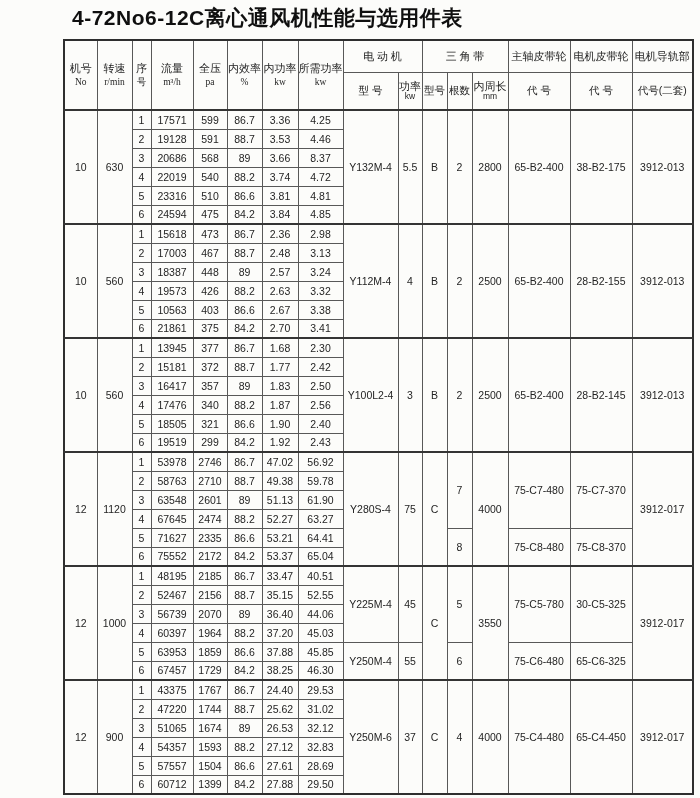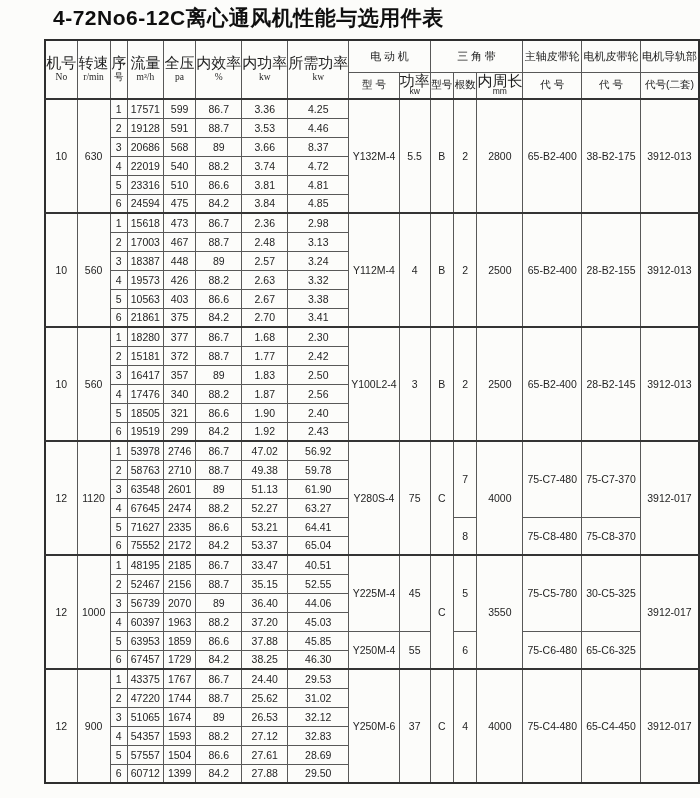--- a/index.html
+++ b/index.html
@@ -4,21 +4,21 @@
 <style>
   * { box-sizing: border-box; }
   html, body {
     margin: 0; padding: 0;
     width: 700px; height: 798px;
     background: #fcfcfa;
     font-family: "Liberation Sans", "DejaVu Sans", sans-serif;
     color: #1e1e1e;
     overflow: hidden;
   }
-  .page { padding: 2px 0 0 44px; }
+  .page { padding: 2px 0 0 63px; }
   .title {
     font-size: 21px;
     font-weight: bold;
     color: #0f0f0f;
     margin: 2px 0 7px 9px;
     letter-spacing: 0.5px;
     white-space: nowrap;
   }
   table {
     border-collapse: collapse;
@@ -28,22 +28,22 @@
   th, td {
     border: 1px solid #585858;
     text-align: center;
     vertical-align: middle;
     padding: 0;
     white-space: nowrap;
     overflow: hidden;
   }
   thead th { font-weight: normal; background: transparent; }
   tr.hrow1 th { height: 32px; font-size: 11px; font-family: Liberation Serif, serif; }
-  tr.hrow2 th { height: 27px; font-size: 10.5px; }
-  th .l1 { font-size: 15px; line-height: 12px; }
+  tr.hrow2 th { height: 38px; font-size: 10.5px; }
+  th .l1 { font-size: 11px; line-height: 12px; }
   th .l2 { font-size: 9.5px;  line-height: 11px; margin-top: 3px; }
   th .lu { font-size: 8.5px;  line-height: 9px; }
   tbody td {
     height: 19px;
     font-size: 10.5px;
     color: #242424;
   }
   tbody td.grp { font-size: 10.5px; }
   tbody tr.gs td { border-top: 2px solid #343434; }
   thead tr.hrow2 th { border-bottom: 2px solid #343434; }
@@ -244,21 +244,21 @@
           <td>21861</td>
           <td>375</td>
           <td>84.2</td>
           <td>2.70</td>
           <td>3.41</td>
         </tr>
         <tr class="gs">
           <td rowspan="6" class="grp">10</td>
           <td rowspan="6" class="grp">560</td>
           <td>1</td>
-          <td>18280</td>
+          <td>13945</td>
           <td>377</td>
           <td>86.7</td>
           <td>1.68</td>
           <td>2.30</td>
           <td rowspan="6" class="grp">Y100L2-4</td>
           <td rowspan="6" class="grp">3</td>
           <td rowspan="6" class="grp">B</td>
           <td rowspan="6" class="grp">2</td>
           <td rowspan="6" class="grp">2500</td>
           <td rowspan="6" class="grp">65-B2-400</td>
@@ -396,21 +396,21 @@
           <td>3</td>
           <td>56739</td>
           <td>2070</td>
           <td>89</td>
           <td>36.40</td>
           <td>44.06</td>
         </tr>
         <tr>
           <td>4</td>
           <td>60397</td>
-          <td>1963</td>
+          <td>1964</td>
           <td>88.2</td>
           <td>37.20</td>
           <td>45.03</td>
         </tr>
         <tr>
           <td>5</td>
           <td>63953</td>
           <td>1859</td>
           <td>86.6</td>
           <td>37.88</td>

